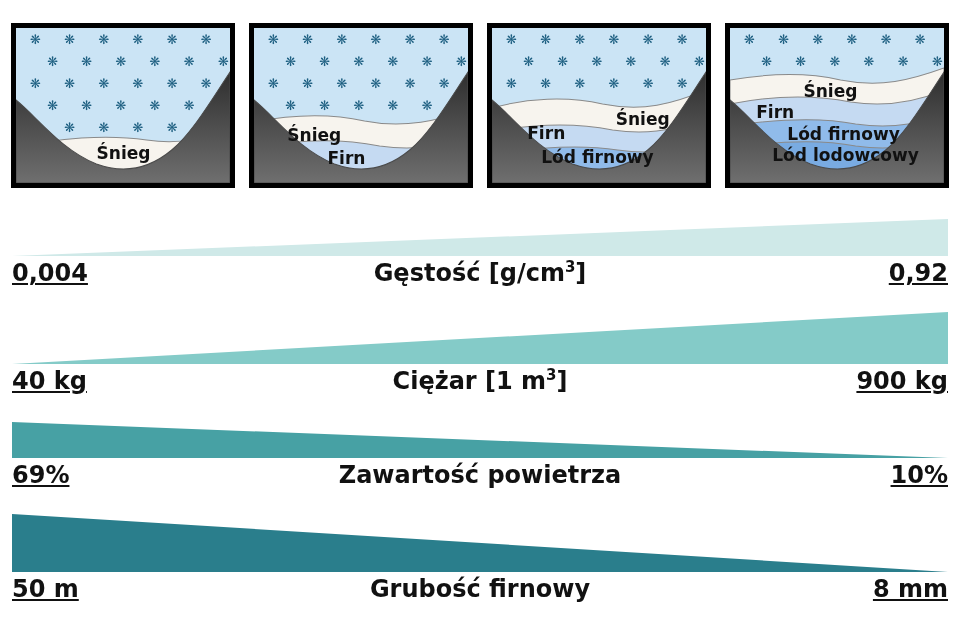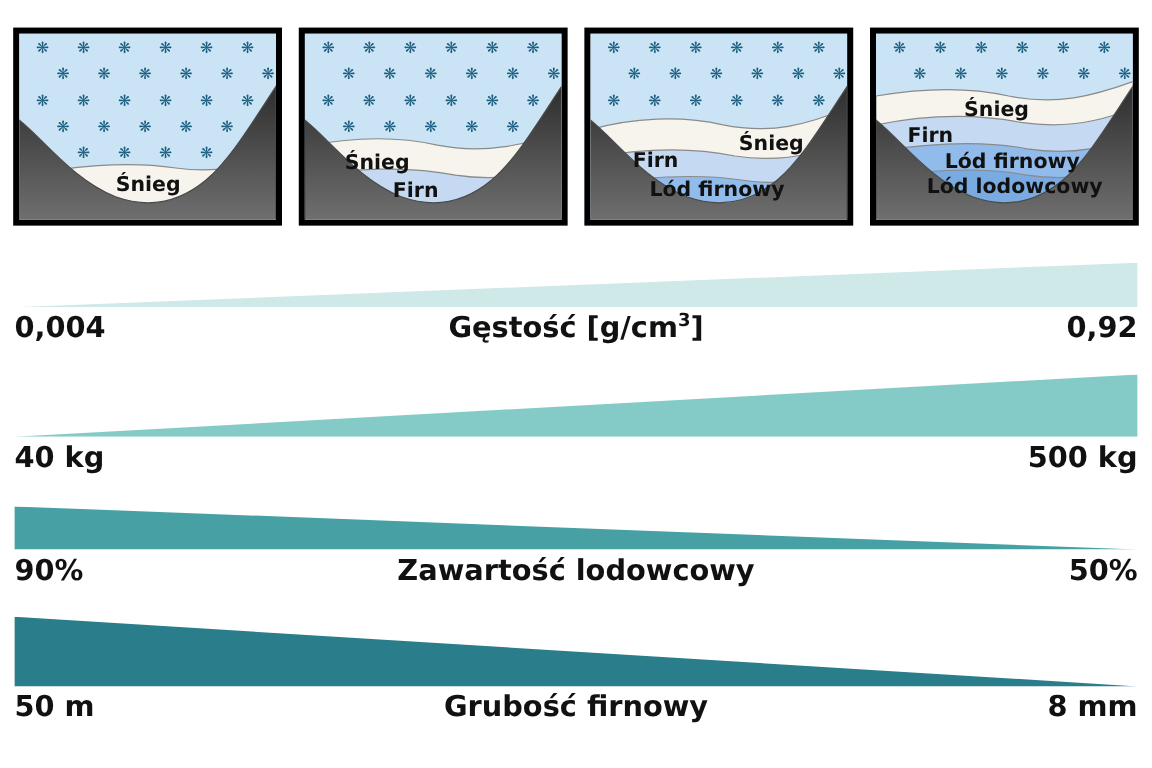--- a/index.html
+++ b/index.html
@@ -14,21 +14,21 @@
 
   
   .band { margin: 0 12px; }
   .wedge { width: 100%; }
   .wedge svg { display: block; width: 100%; height: 100%; }
   .band-1 .wedge { height: 37px; margin-top: 31px; }
   .band-2 .wedge { height: 52px; margin-top: 22px; }
   .band-3 .wedge { height: 36px; margin-top: 24px; }
   .band-4 .wedge { height: 58px; margin-top: 22px; }
 
-  .band-labels { position: relative; display: flex; justify-content: space-between; align-items: center; height: 34px; font-weight: 700; font-size: 24px; color: #111111; }
+  .band-labels { position: relative; display: flex; justify-content: space-between; align-items: center; height: 34px; font-weight: 700; font-size: 24px; color: #111111; text-decoration: underline; }
   .band-value-left  { text-align: left; }
   .band-value-right { text-align: center; }
   .band-title { position: absolute; left: 50%; transform: translateX(-50%); white-space: nowrap; text-align: right; }
   .band-title sup { font-size: 15px; line-height: 0; }
 </style>
 </head>
 <body>
 
 <div class="page">
 
@@ -201,34 +201,35 @@
   </section>
 
   <section class="band band-2">
     <div class="wedge">
         <svg viewBox="0 0 100 100" preserveAspectRatio="none">
           <polygon points="0,100 100,0 100,100" fill="#84cbc8"></polygon>
         </svg>
       </div>
     <div class="band-labels">
       <span class="band-value-left">40 kg</span>
-      <span class="band-value-right">500 kg</span>
+      <span class="band-title"><span>Ciężar [1 m</span><sup>3</sup><span>]</span></span>
+      <span class="band-value-right">900 kg</span>
     </div>
   </section>
 
   <section class="band band-3">
     <div class="wedge">
         <svg viewBox="0 0 100 100" preserveAspectRatio="none">
           <polygon points="0,0 100,100 0,100" fill="#47a1a4"></polygon>
         </svg>
       </div>
     <div class="band-labels">
-      <span class="band-value-left">90%</span>
-      <span class="band-title"><span>Zawartość lodowcowy</span><sup></sup><span></span></span>
-      <span class="band-value-right">50%</span>
+      <span class="band-value-left">69%</span>
+      <span class="band-title"><span>Zawartość powietrza</span><sup></sup><span></span></span>
+      <span class="band-value-right">10%</span>
     </div>
   </section>
 
   <section class="band band-4">
     <div class="wedge">
         <svg viewBox="0 0 100 100" preserveAspectRatio="none">
           <polygon points="0,0 100,100 0,100" fill="#2a7e8c"></polygon>
         </svg>
       </div>
     <div class="band-labels">

